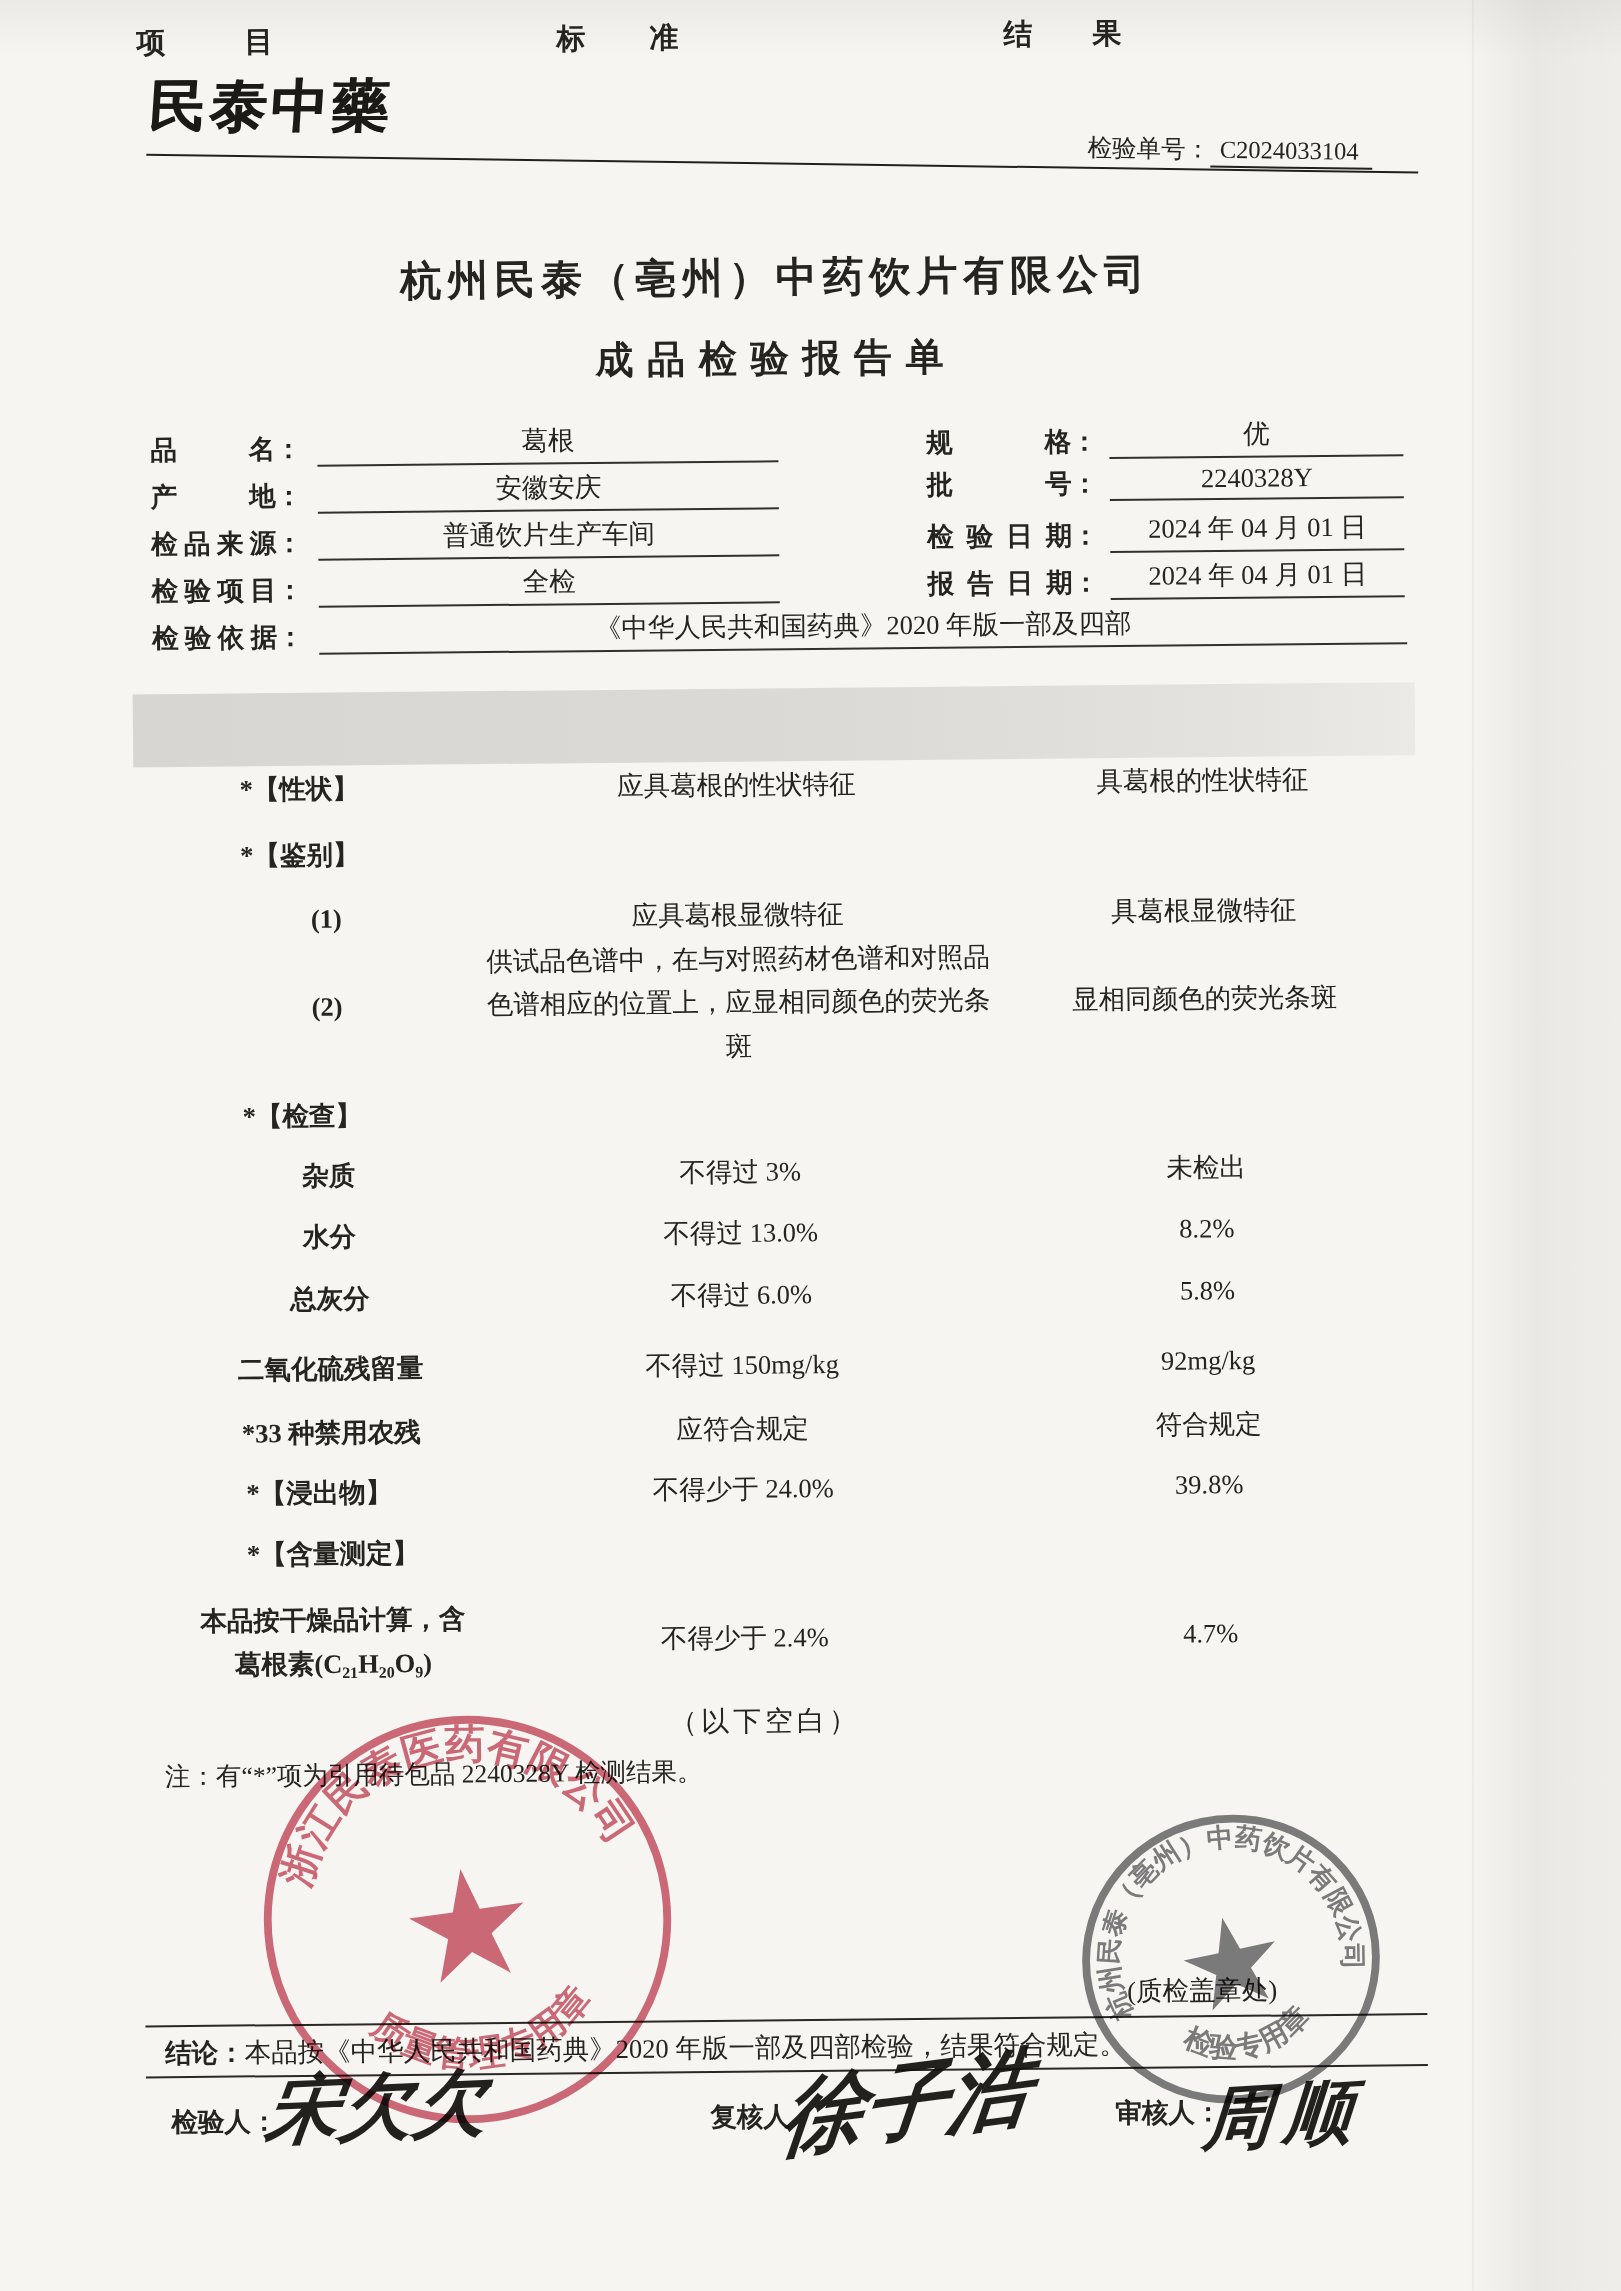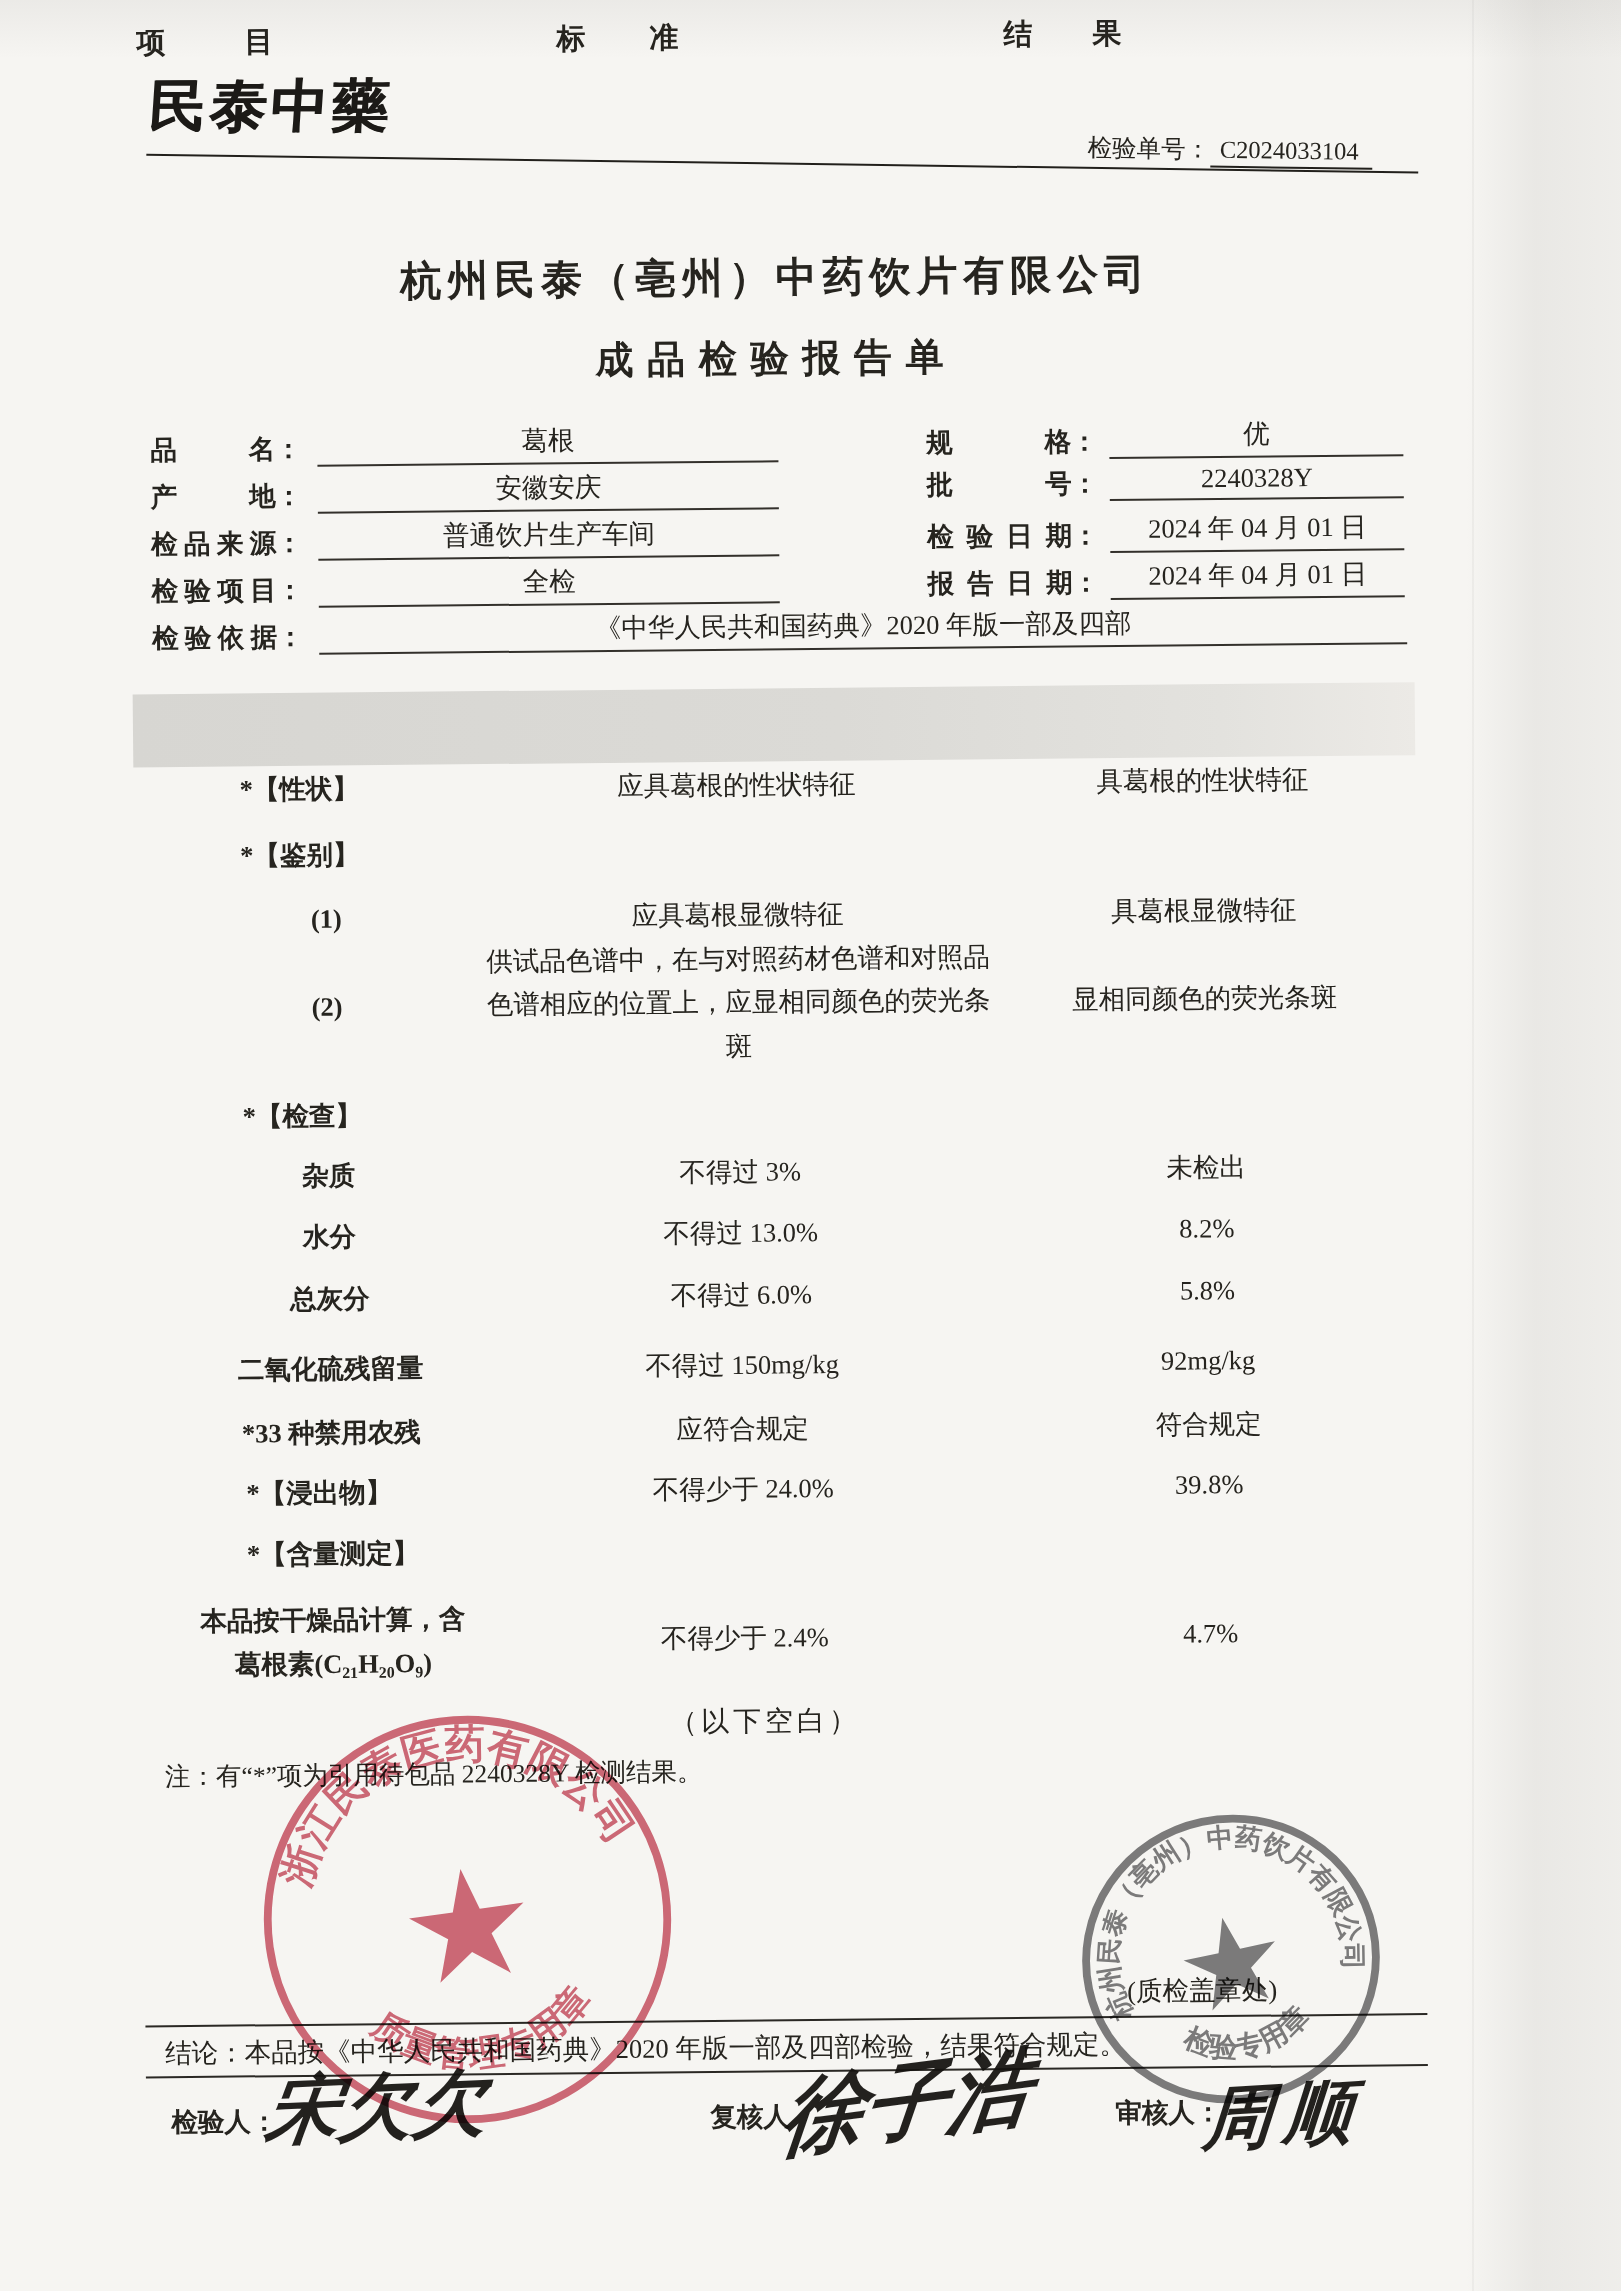--- a/index.html
+++ b/index.html
@@ -66,21 +66,21 @@
   .r9{top:1399px;height:59px}.r10{top:1459px;height:59px}.r11{top:1521px;height:57px}
   .r12{top:1584px;height:108px}
   .blank-note{position:absolute;left:485px;top:1702px;width:549px;text-align:center;
         font-size:28px;letter-spacing:3.9px;}
   .footnote{position:absolute;left:159px;top:1753px;font-size:25.5px;}
 
   
   .conclusion{position:absolute;left:137px;top:2019px;width:1282px;height:53px;
         border-top:2px solid #2a2824;border-bottom:2px solid #2a2824;
         font-size:26.5px;line-height:53px;white-space:nowrap;padding-left:19.6px;box-sizing:border-box;}
-  .conclusion .clabel{font-weight:400;text-align:center;}
+  .conclusion .clabel{font-weight:700;text-align:center;}
   .sig-label{position:absolute;top:2098px;font-size:26.5px;font-weight:600;white-space:nowrap;}
   .sl1{left:162px}.sl2{left:701px}.sl3{left:1106px}
   .sig{position:absolute;font-family:"DejaVu Sans","Liberation Sans",sans-serif;
         font-style:italic;font-weight:700;color:#14120f;white-space:nowrap;opacity:.93;}
   .sig1{left:257px;top:2054px;font-size:74px;transform:rotate(-2deg) skewX(-10deg);}
   .sig2{left:772px;top:2047px;font-size:84px;transform:rotate(-7deg) skewX(-14deg);}
   .sig3{left:1194px;top:2074px;font-size:69px;letter-spacing:11.8px;transform:rotate(-3deg) skewX(-8deg);}
   .stamp-here{position:absolute;left:1119px;top:1976px;font-size:26.5px;}
 
   

